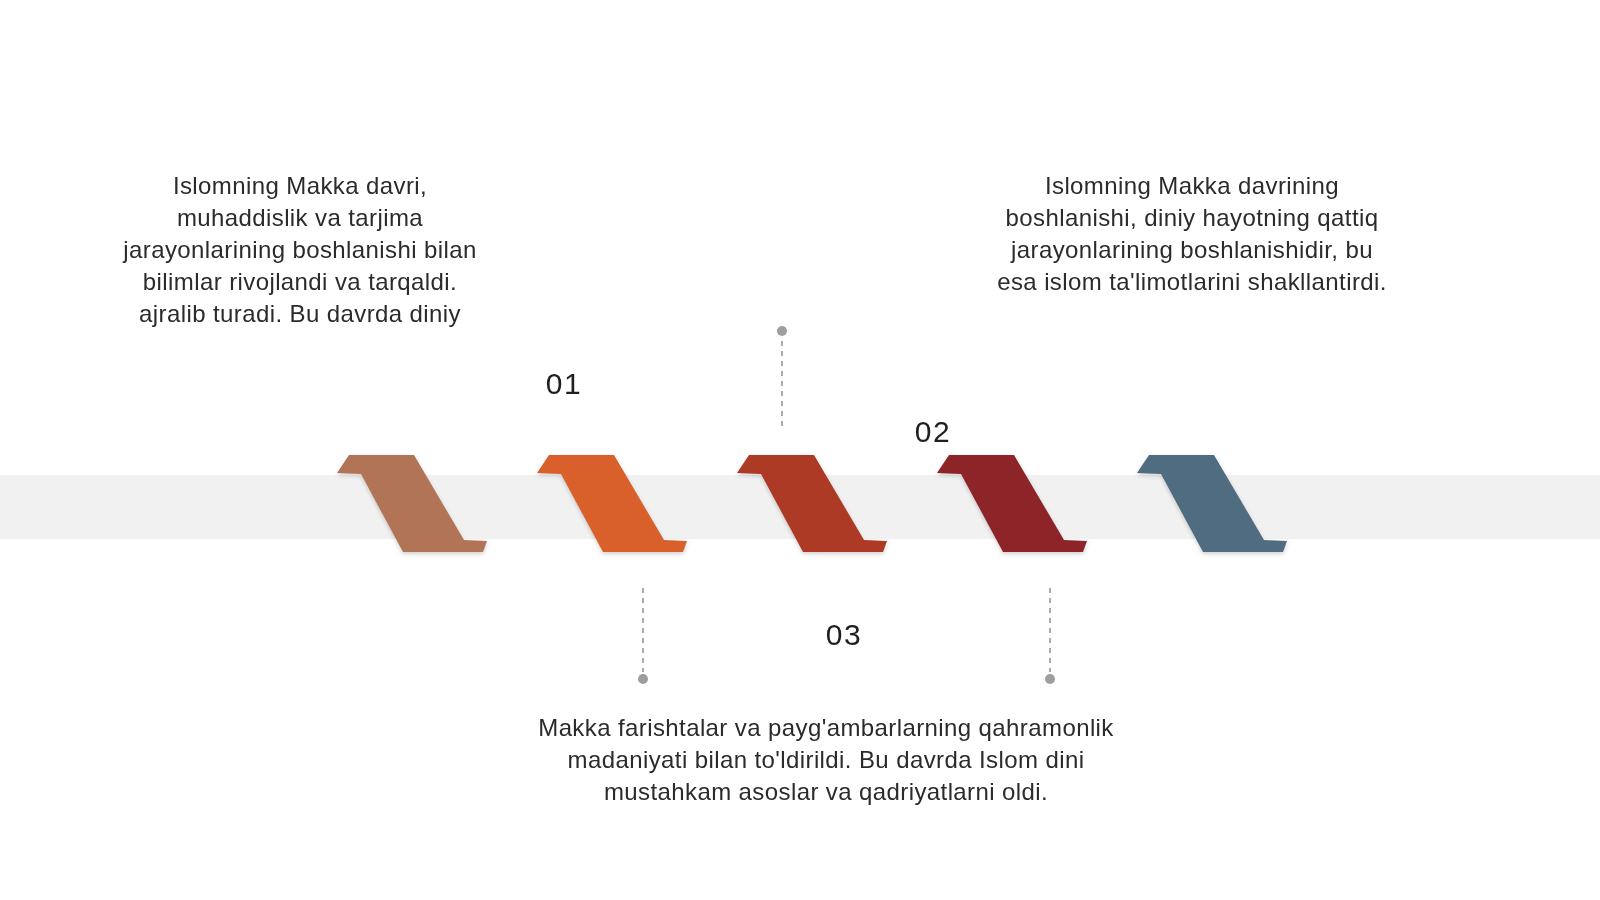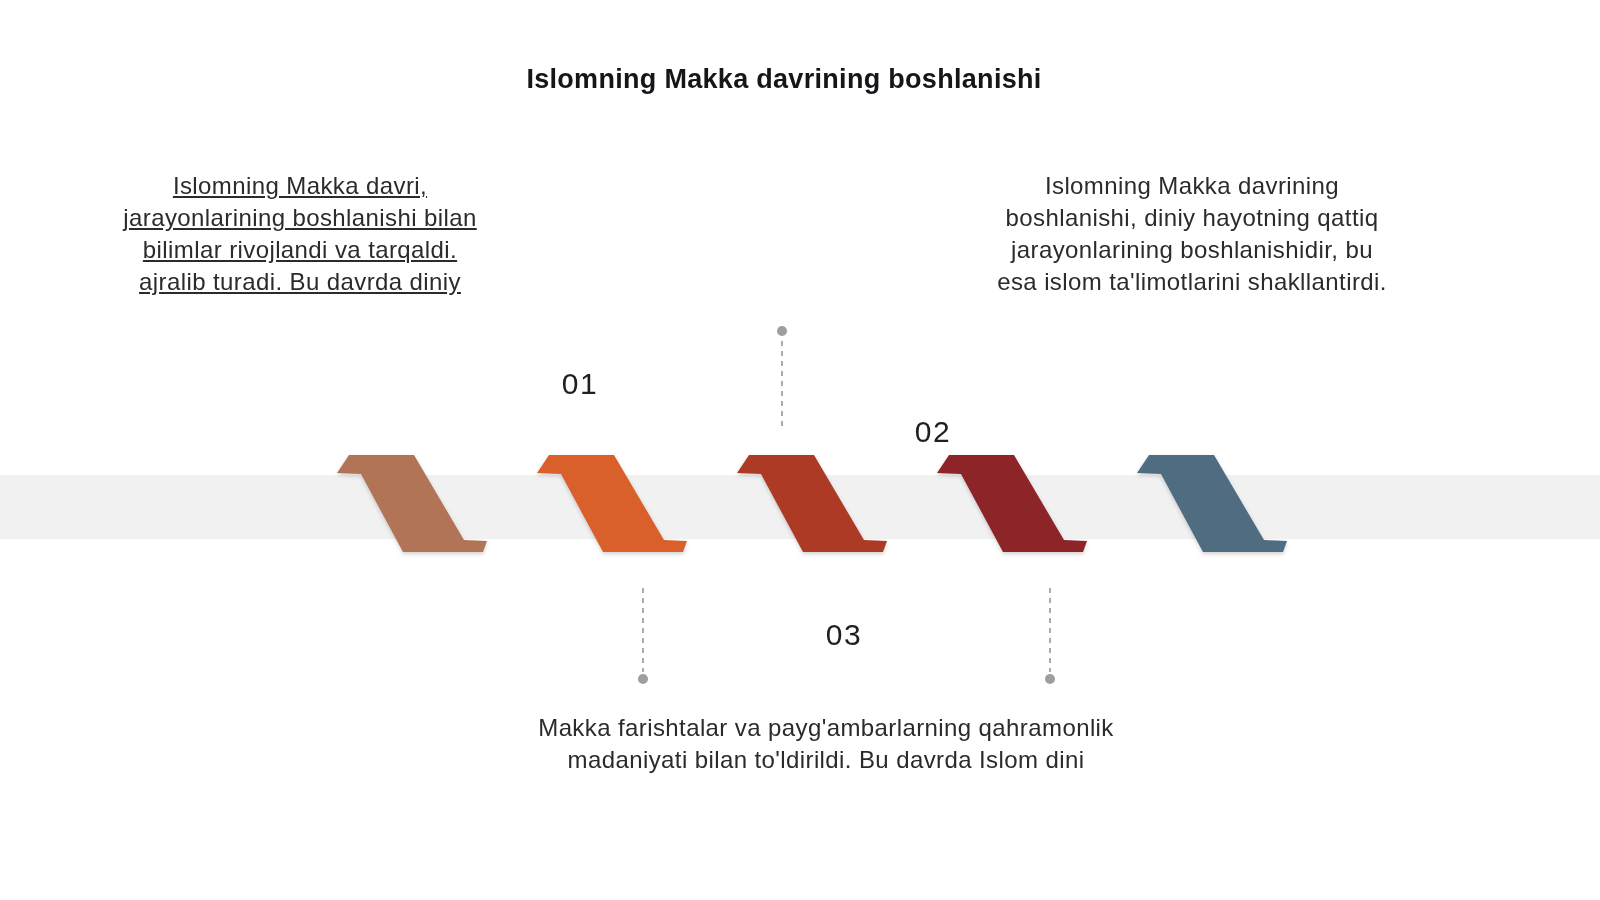--- a/index.html
+++ b/index.html
@@ -25,21 +25,21 @@
     color: #15151a;
   }
   .desc {
     position: absolute;
     text-align: center;
     font-size: 24px;
     line-height: 32px;
     letter-spacing: 0.4px;
     color: #2b2b2b;
   }
-  .desc-left   { left: 80px;   top: 170px; width: 440px; text-decoration: underline; }
+  .desc-left   { left: 80px;   top: 170px; width: 440px; }
   .desc-right  { left: 952px; top: 170px; width: 480px; }
   .desc-bottom { left: 426px;  top: 712px; width: 800px; }
 
   .band {
     position: absolute;
     left: 0;
     top: 475px;
     width: 1600px;
     height: 64px;
     background: #f1f1f1;
@@ -60,21 +60,21 @@
 
   .step-number {
     position: absolute;
     width: 80px;
     text-align: center;
     font-size: 30px;
     line-height: 34px;
     letter-spacing: 1.5px;
     color: #1f1f1f;
   }
-  .num-01 { left: 540px; top: 367px; }
+  .num-01 { left: 524px; top: 367px; }
   .num-02 { left: 893px; top: 367px; margin-top: 48px; }
   .num-03 { left: 804px; top: 618px; }
 
   .connector-line {
     position: absolute;
     width: 2px;
     background: repeating-linear-gradient(to bottom, var(--dash, #ababab) 0 5px, transparent 5px 10px);
   }
   .line-top          { left: 781px;  top: 341px; height: 88px; }
   .line-bottom-left  { left: 642px;  top: 588px; height: 84px; }
@@ -89,39 +89,40 @@
   }
   .dot-top          { left: 777px;  top: 326px; }
   .dot-bottom-left  { left: 638px;  top: 674px; }
   .dot-bottom-right { left: 1045px; top: 674px; }
 </style>
 </head>
 <body>
 
 <div class="canvas">
 
-  <h1 class="page-title">Islomning Makka davrining boshlanishi</h1>
 
   <div class="desc desc-left">
     <div>Islomning Makka davri,</div>
+    <div>muhaddislik va tarjima</div>
     <div>jarayonlarining boshlanishi bilan</div>
     <div>bilimlar rivojlandi va tarqaldi.</div>
     <div>ajralib turadi. Bu davrda diniy</div>
   </div>
 
   <div class="desc desc-right">
     <div>Islomning Makka davrining</div>
     <div>boshlanishi, diniy hayotning qattiq</div>
     <div>jarayonlarining boshlanishidir, bu</div>
     <div>esa islom ta'limotlarini shakllantirdi.</div>
   </div>
 
   <div class="desc desc-bottom">
     <div>Makka farishtalar va payg'ambarlarning qahramonlik</div>
     <div>madaniyati bilan to'ldirildi. Bu davrda Islom dini</div>
+    <div>mustahkam asoslar va qadriyatlarni oldi.</div>
   </div>
 
   <div class="band" style="background: rgb(241, 241, 241);"></div>
 
   <div class="connector-line line-top"></div>
   <span class="connector-dot dot-top" style="background: rgb(158, 158, 158);"></span>
 
   <div class="connector-line line-bottom-left"></div>
   <span class="connector-dot dot-bottom-left" style="background: rgb(158, 158, 158);"></span>
 

